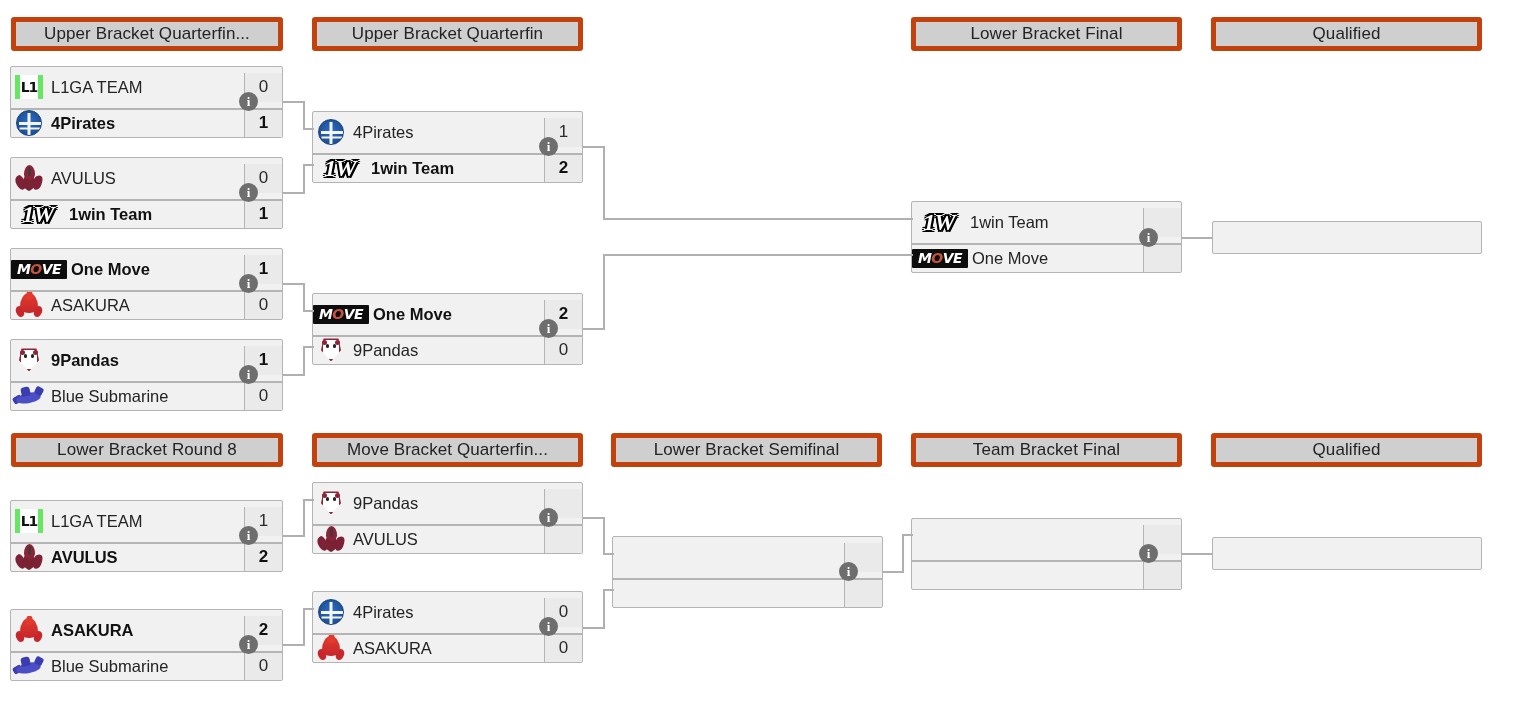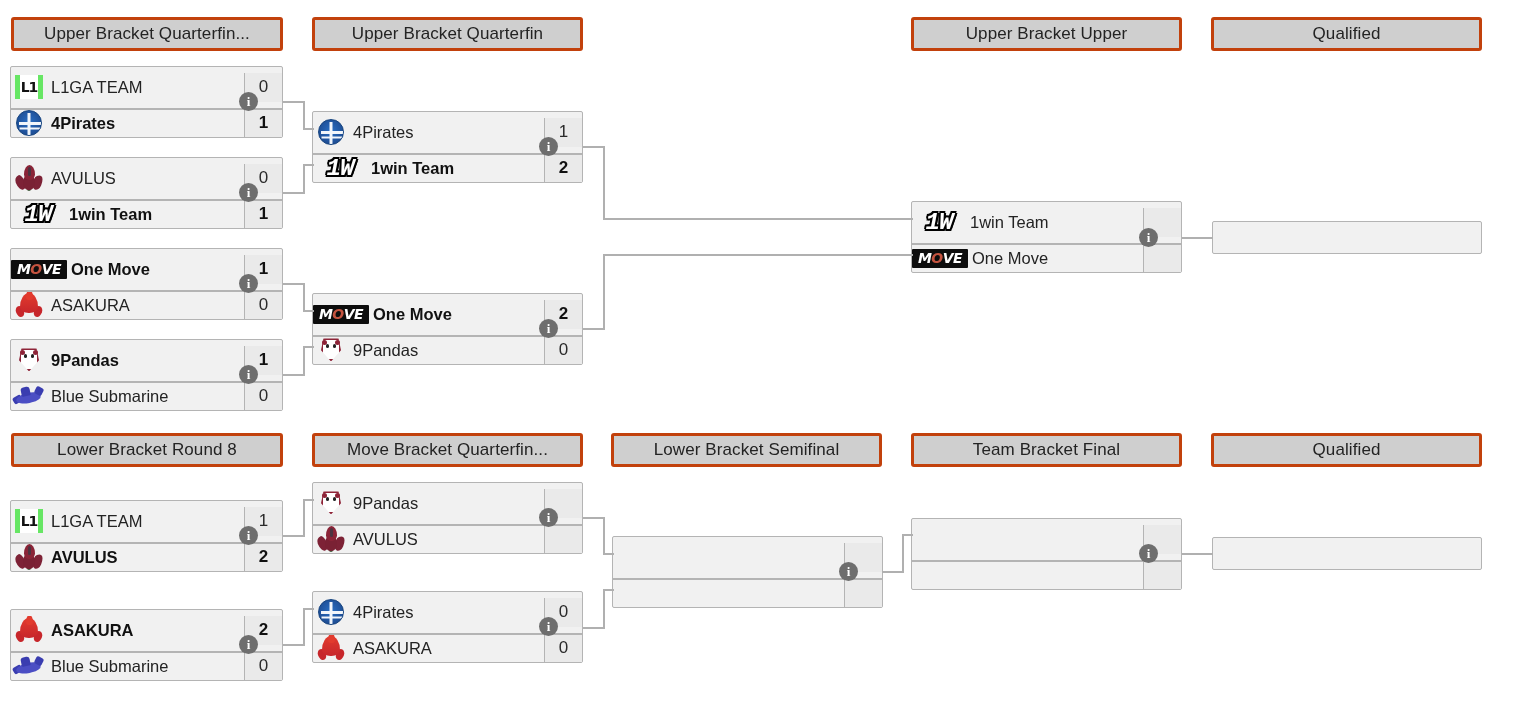--- a/index.html
+++ b/index.html
@@ -15,21 +15,21 @@
     font-family: "Liberation Sans", sans-serif;
     color: #1c1c1c;
     -webkit-font-smoothing: antialiased;
   }
 
   
   .round-header {
     position: absolute;
     height: 34px;
     background: #cfcfcf;
-    border: 3px solid #c2410c;
+    border: 5px solid #c2410c;
     border-radius: 3px;
     box-sizing: border-box;
     display: flex;
     align-items: center;
     justify-content: center;
     font-size: 17px;
     color: #232323;
     white-space: nowrap;
     overflow: hidden;
     letter-spacing: .1px;
@@ -158,21 +158,21 @@
     content: ""; position: absolute;
     left: 2px; top: 11px; width: 22px; height: 3px;
     background: #f2f6fb;
     box-shadow: 0 5px 0 -0.5px #f2f6fb;
   }
 
   
   .lg-1win {
     width: 56px; height: 28px;
     display: flex; align-items: center; justify-content: center;
-    font-family: Liberation Mono, monospace;
+    font-family: Liberation Serif, serif;
     font-style: italic;
     font-weight: bold;
     font-size: 24px;
     color: #ffffff;
     letter-spacing: -1px;
     text-shadow:
       -1.6px -1.6px 0 #000, 1.6px -1.6px 0 #000,
       -1.6px  1.6px 0 #000, 1.6px  1.6px 0 #000,
       -2.2px 0 0 #000, 2.2px 0 0 #000,
        0 -2.2px 0 #000, 0 2.2px 0 #000;
@@ -312,21 +312,21 @@
 </head>
 <body>
 
 <div class="round-header" style="left:11px; top:17px; width:272px;">
   <span>Upper Bracket Quarterfin...</span>
 </div>
 <div class="round-header" style="left:312px; top:17px; width:271px;">
   <span>Upper Bracket Quarterfin</span>
 </div>
 <div class="round-header" style="left:911px; top:17px; width:271px;">
-  <span>Upper Bracket Upper</span>
+  <span>Lower Bracket Final</span>
 </div>
 <div class="round-header" style="left:1211px; top:17px; width:271px;">
   <span>Qualified</span>
 </div>
 
 <div class="round-header" style="left:11px; top:433px; width:272px;">
   <span>Lower Bracket Round 8</span>
 </div>
 <div class="round-header" style="left:312px; top:433px; width:271px;">
   <span>Move Bracket Quarterfin...</span>

